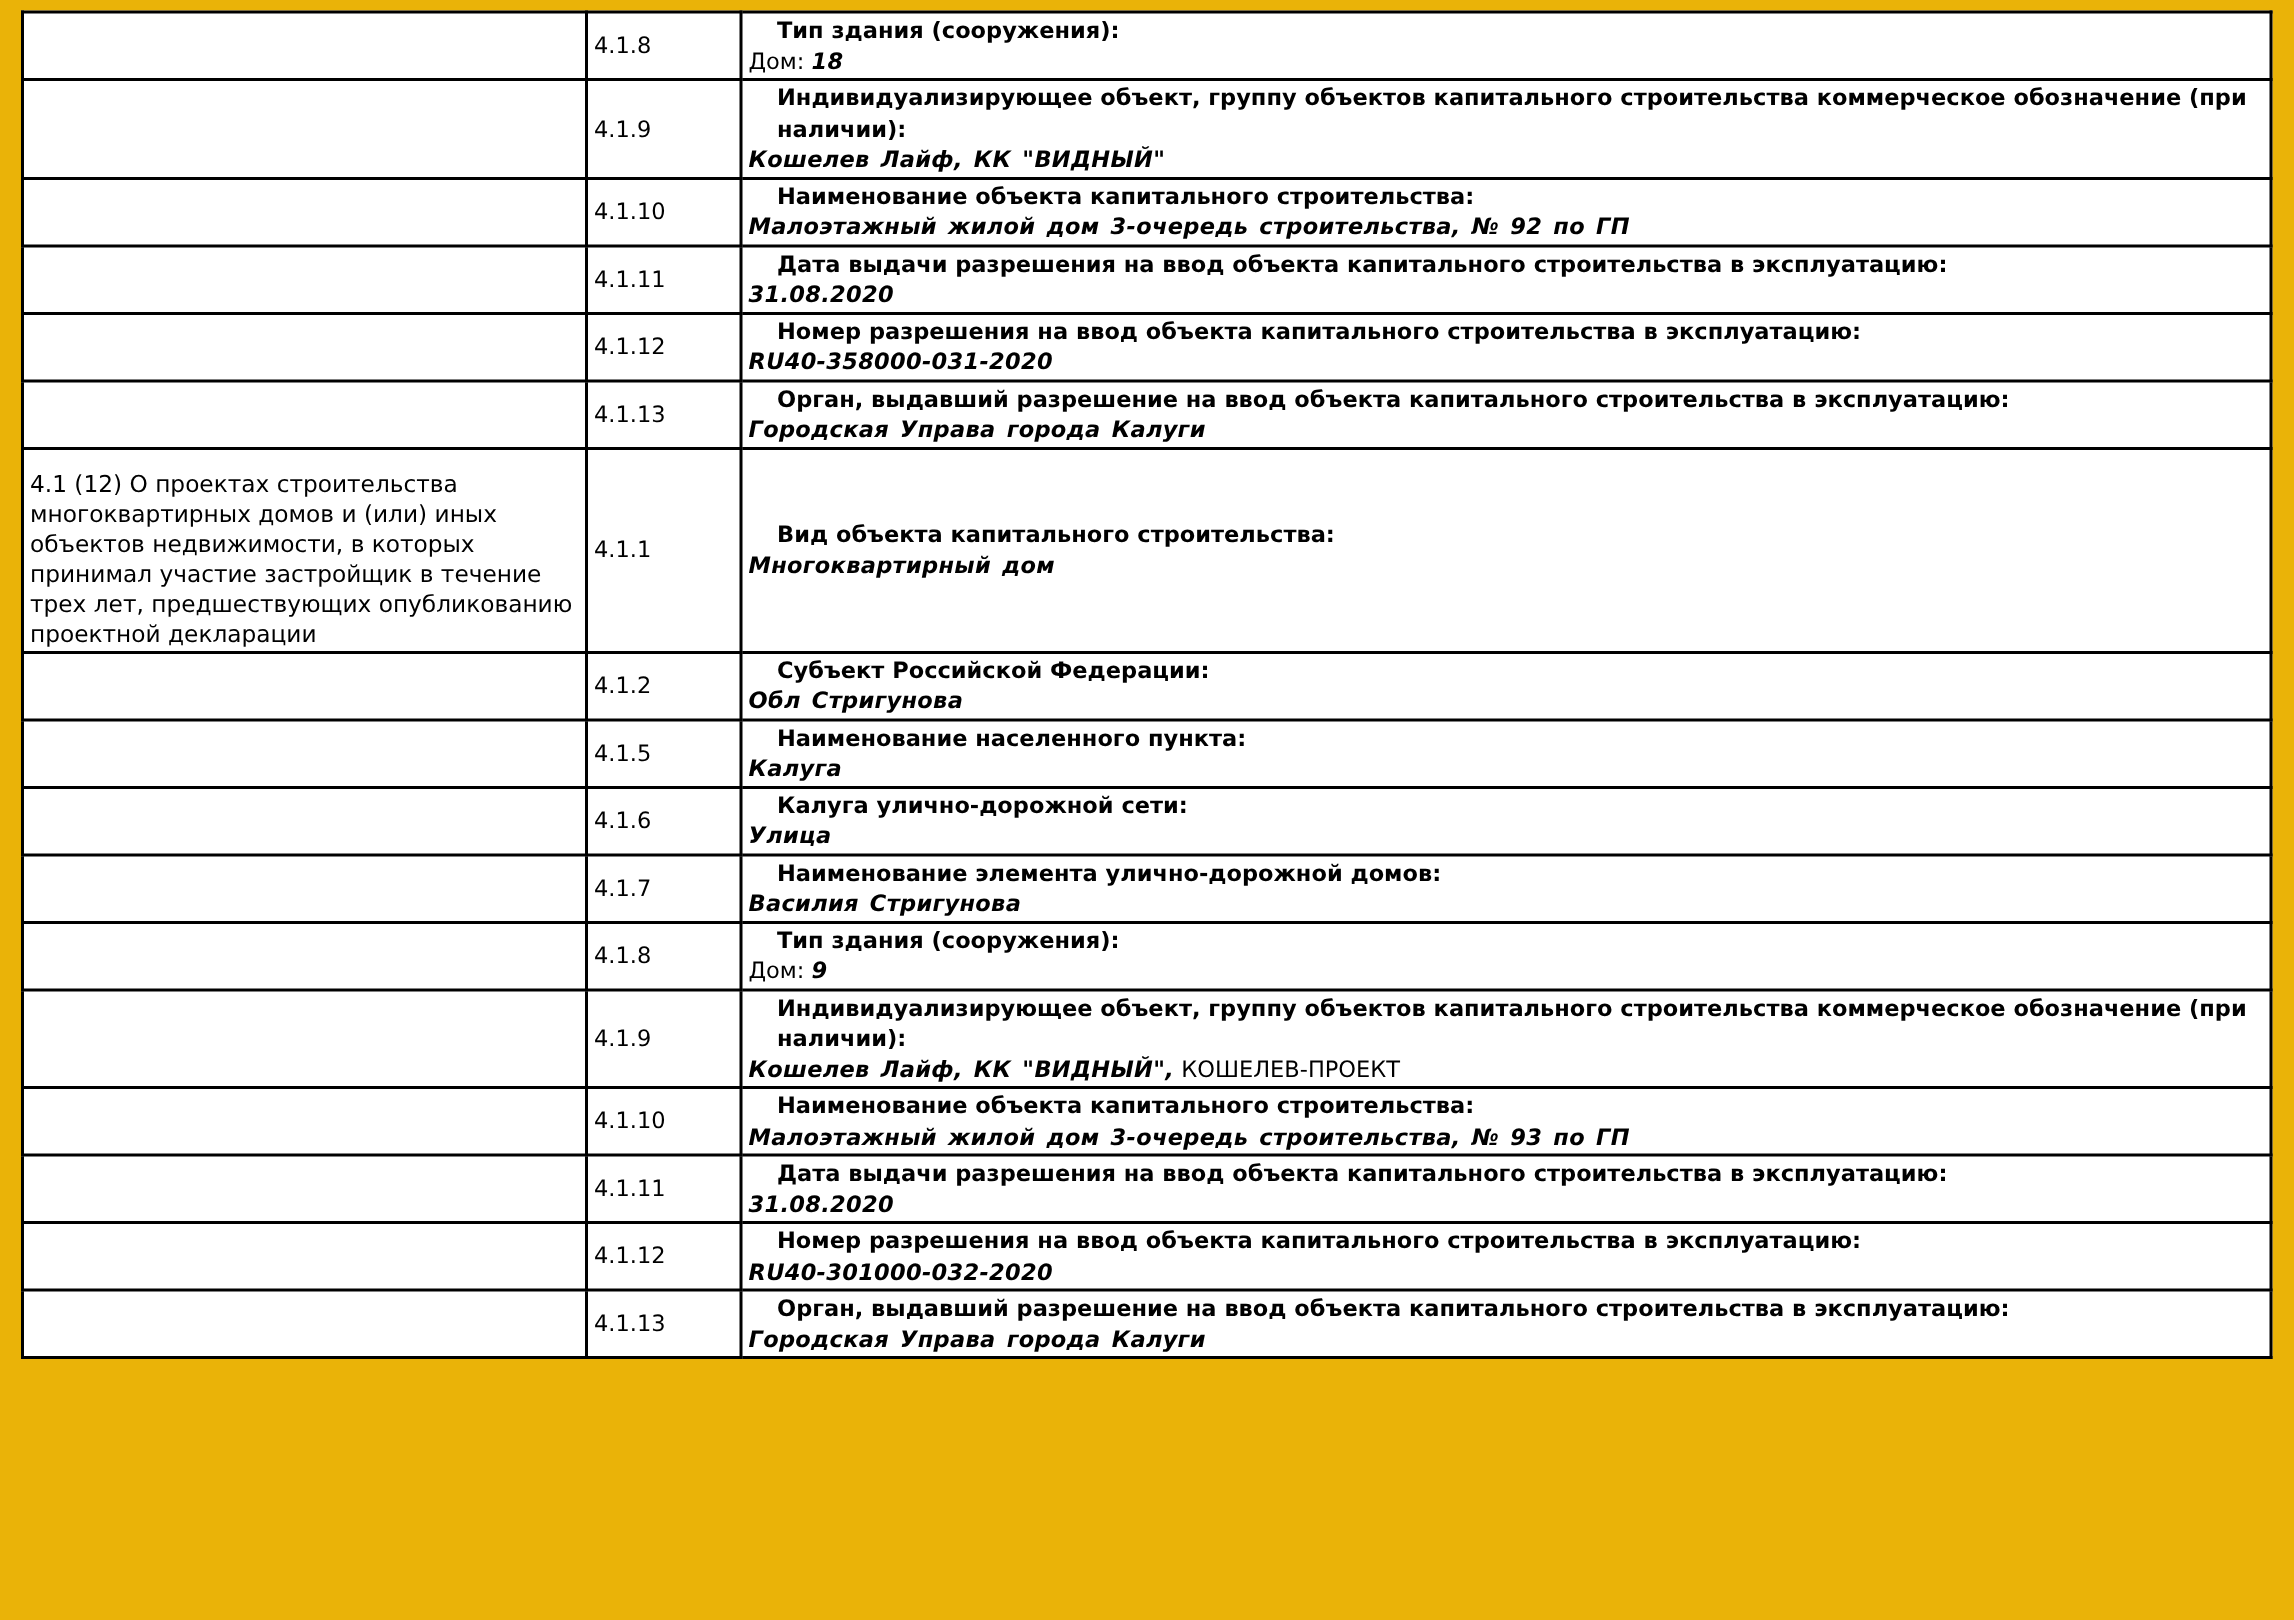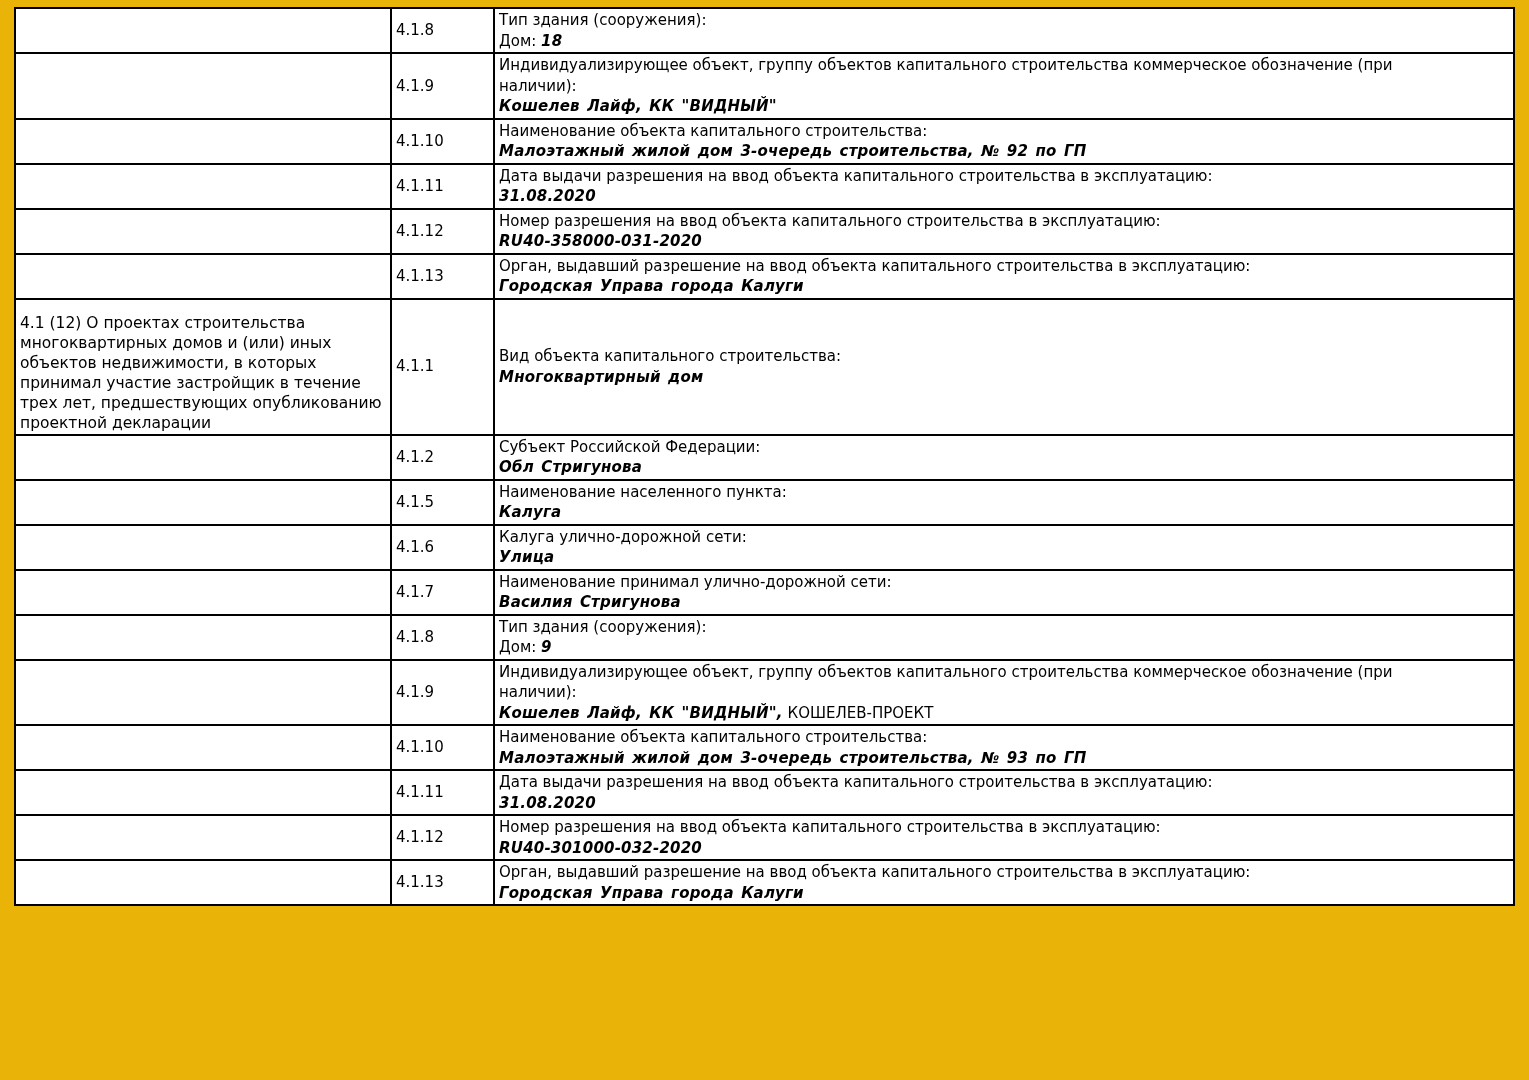--- a/index.html
+++ b/index.html
@@ -44,21 +44,22 @@
     vertical-align: top;
   }
   .section-text {
     white-space: pre-line;
     font-size: 15.5px;
     line-height: 20px;
     padding-top: 12px;
   }
   .field-label {
     white-space: pre-line;
-    font-weight: normal;
+    font-weight: bold;
+    margin-left: 19px;
   }
   .field-value b {
     font-weight: bold;
     word-spacing: 2px;
     letter-spacing: 0.2px;
     font-style: italic;
   }
   .field-value .plain {
     font-weight: normal;
     word-spacing: normal;
@@ -162,21 +163,21 @@
           <td class="code-cell"><span class="code-text">4.1.6</span></td>
           <td class="value-cell">
             <div class="field-label">Калуга улично-дорожной сети:</div>
             <div class="field-value"><b>Улица</b></div>
           </td>
         </tr>
         <tr>
           <td class="section-cell"></td>
           <td class="code-cell"><span class="code-text">4.1.7</span></td>
           <td class="value-cell">
-            <div class="field-label">Наименование принимал улично-дорожной сети:</div>
+            <div class="field-label">Наименование элемента улично-дорожной домов:</div>
             <div class="field-value"><b>Василия Стригунова</b></div>
           </td>
         </tr>
         <tr>
           <td class="section-cell"></td>
           <td class="code-cell"><span class="code-text">4.1.8</span></td>
           <td class="value-cell">
             <div class="field-label">Тип здания (сооружения):</div>
             <div class="field-value"><span class="plain">Дом: </span><b>9</b></div>
           </td>

